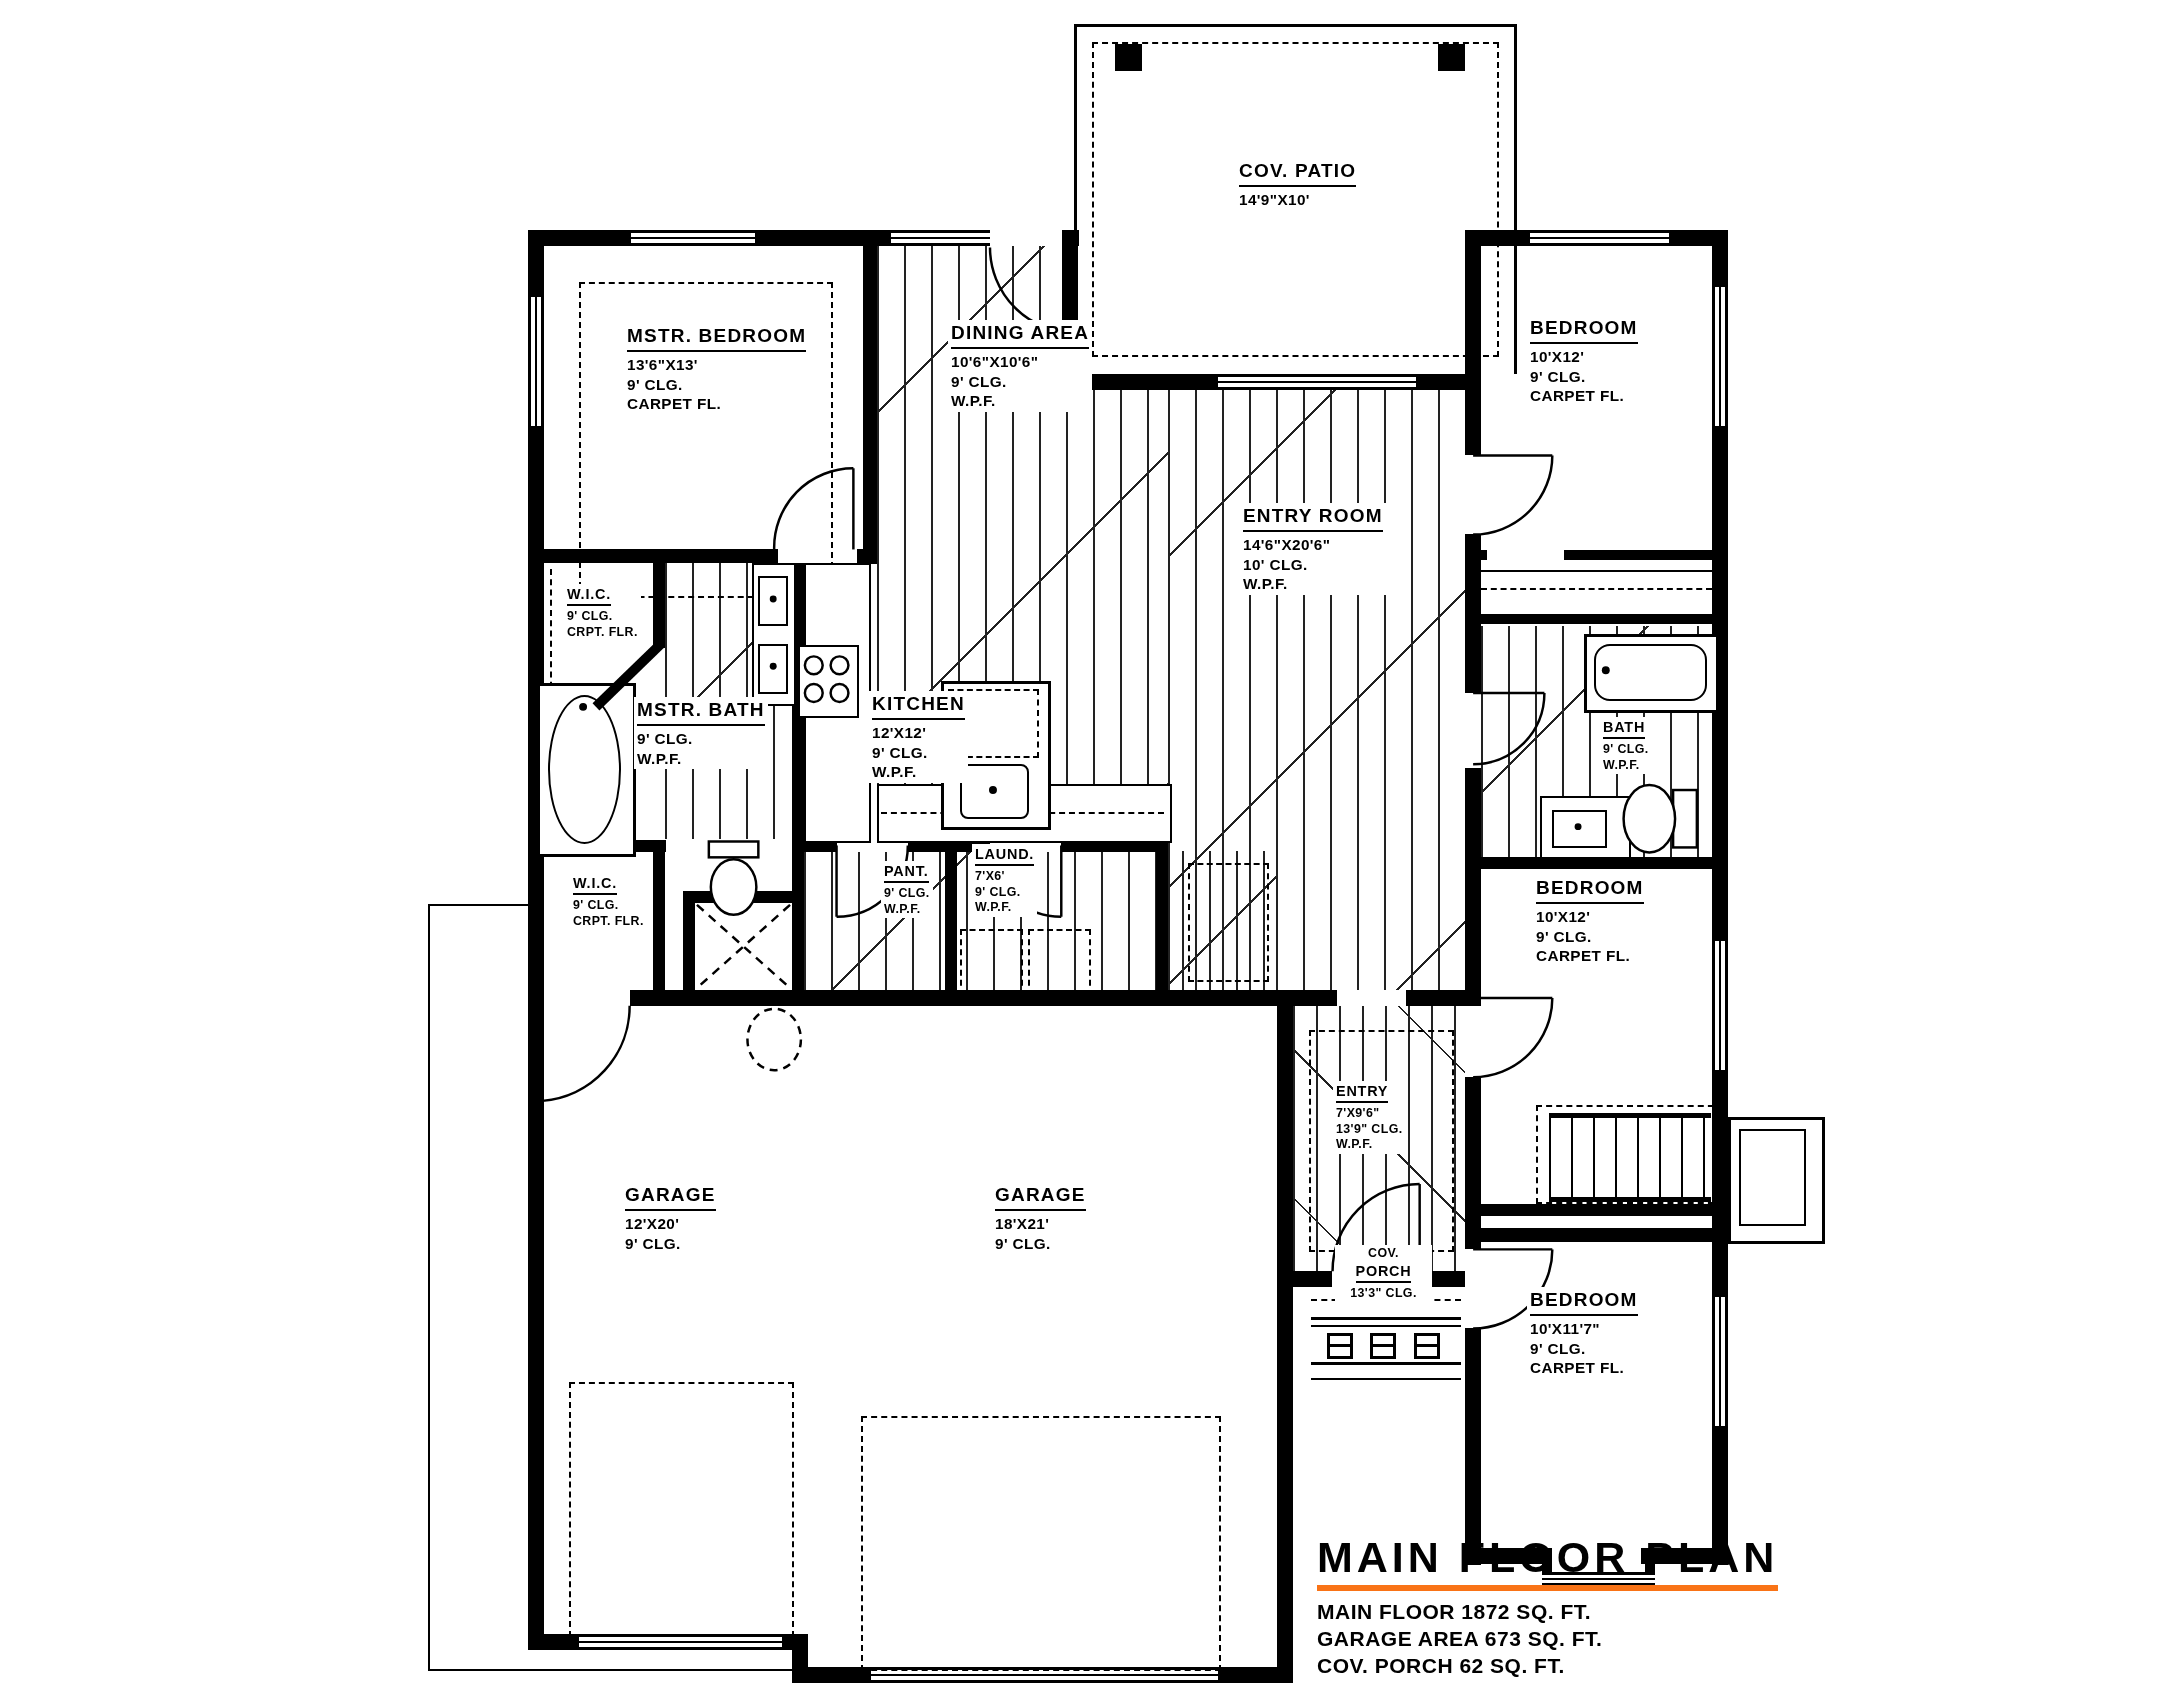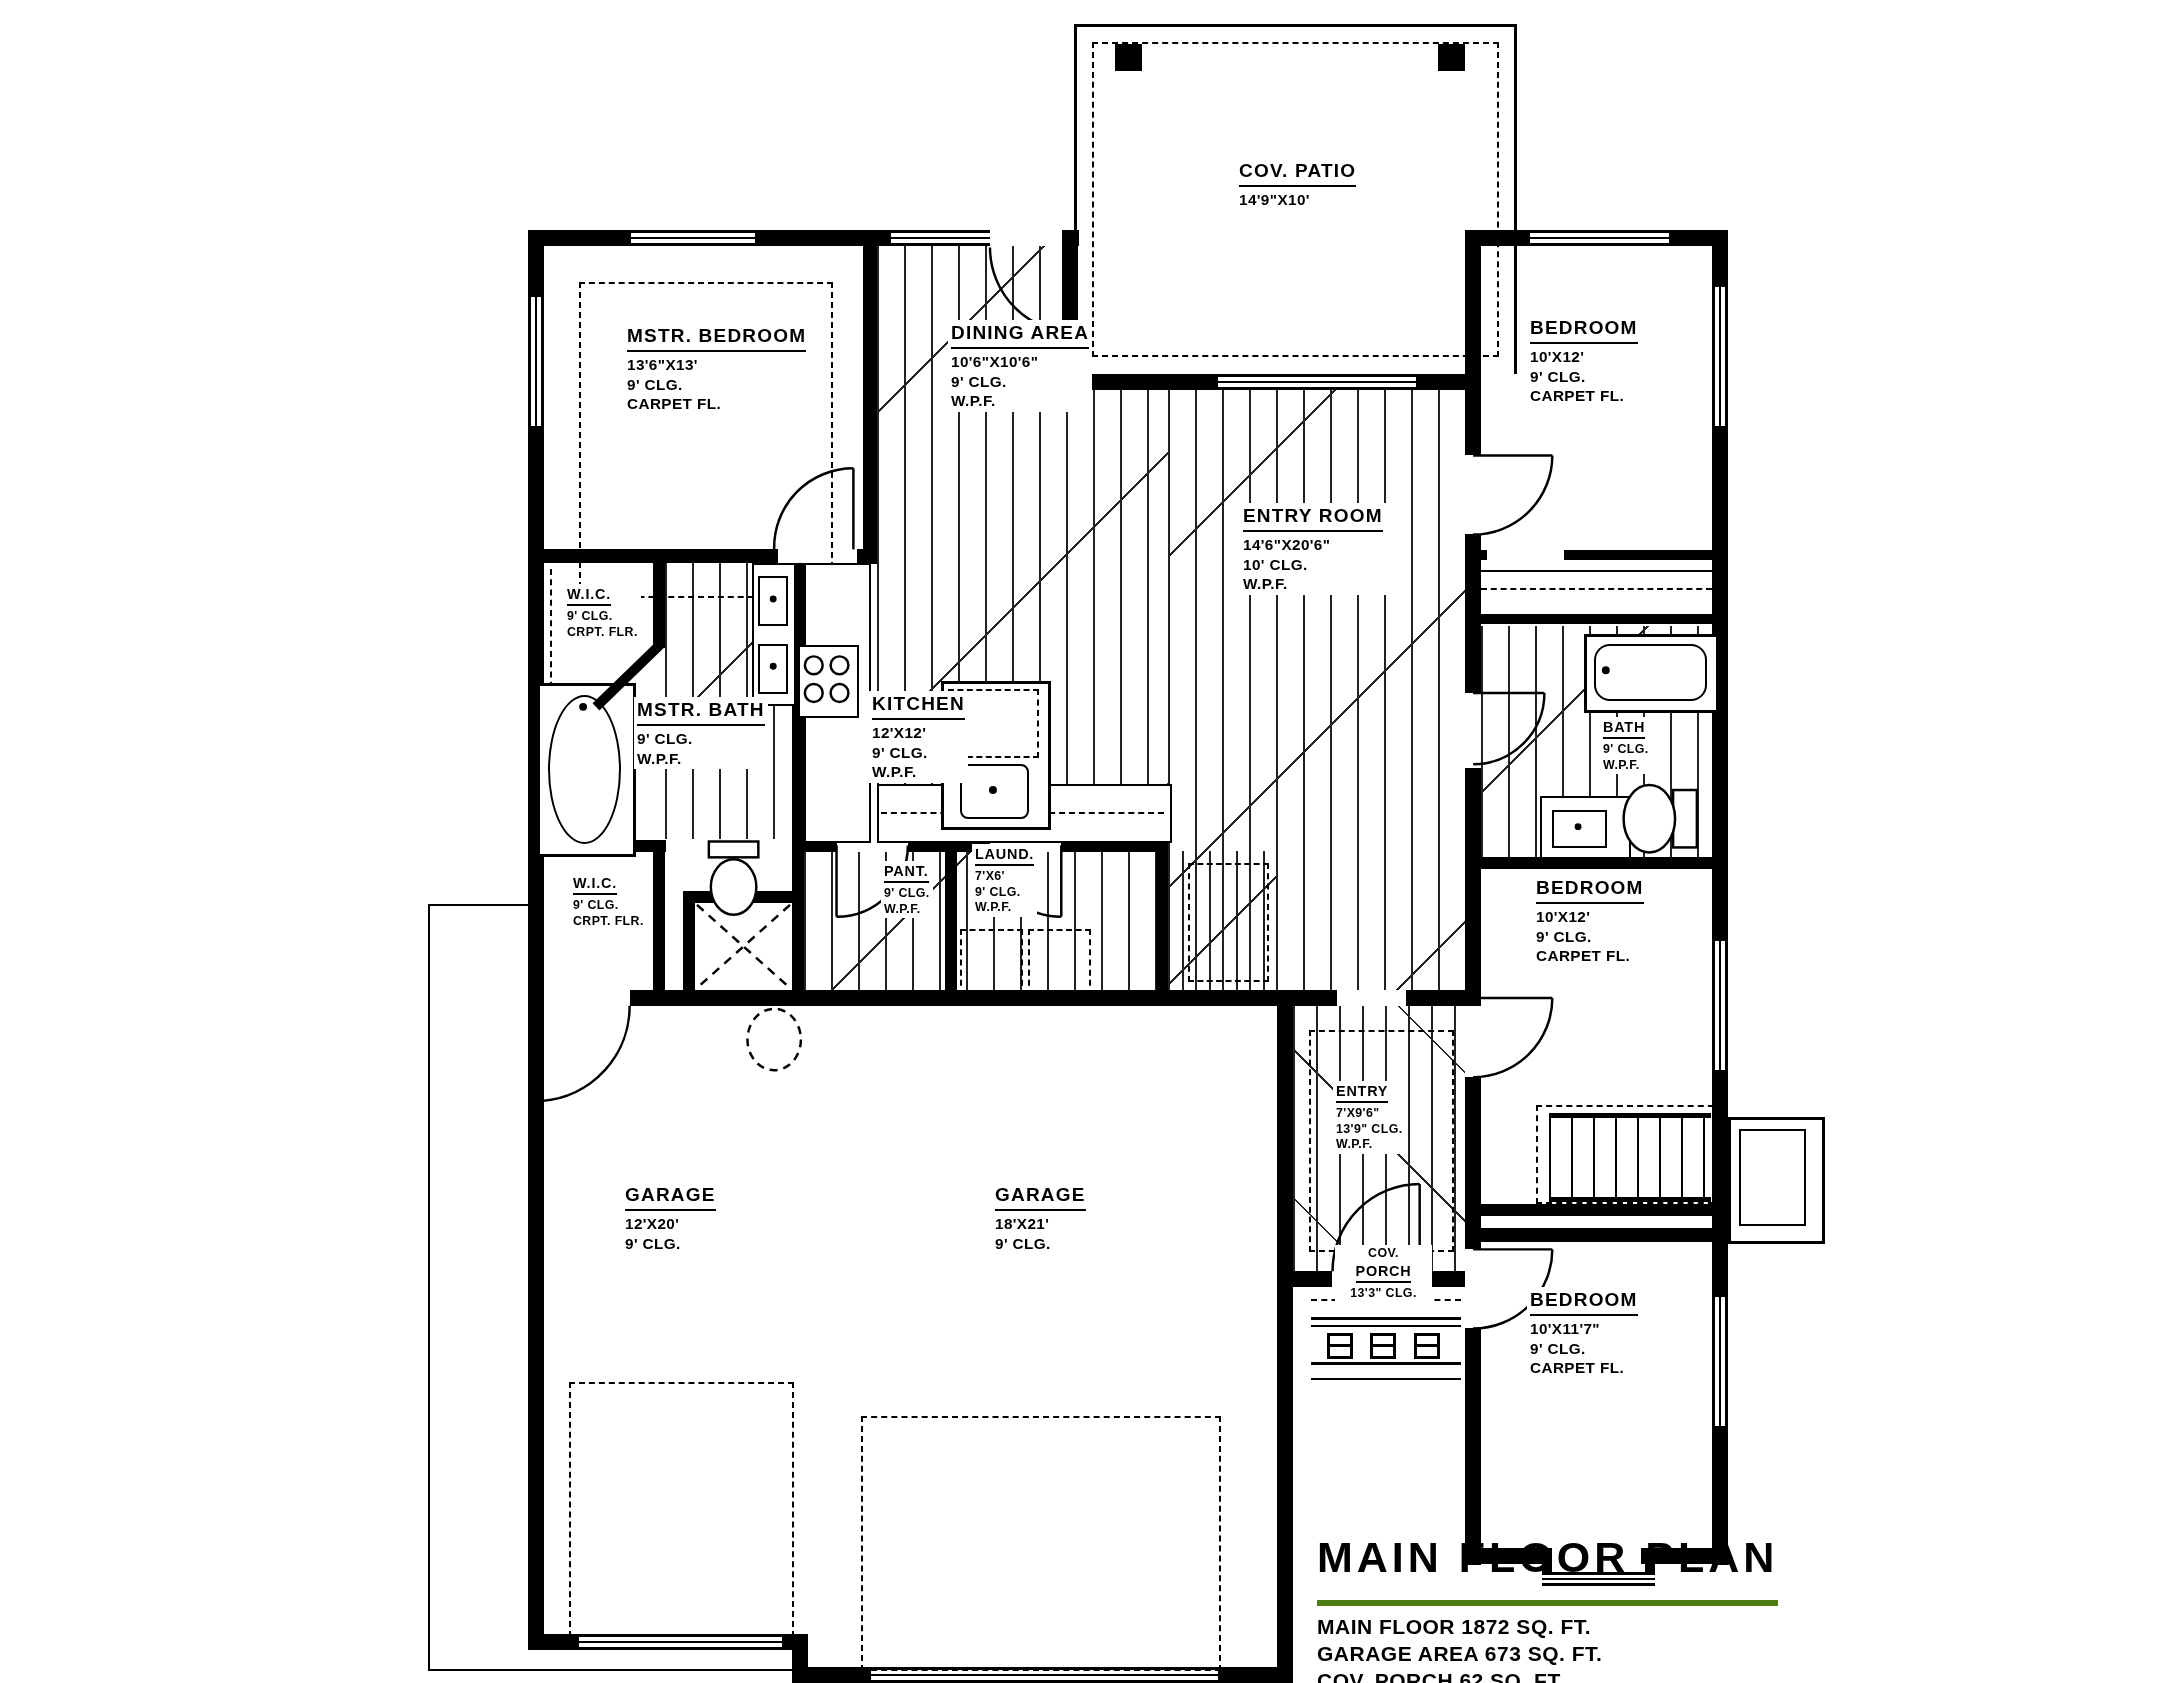--- a/index.html
+++ b/index.html
@@ -31,22 +31,22 @@
       background-image:repeating-linear-gradient(90deg,#000 0 2px,transparent 2px 22px);}
   
   .lbl{position:absolute;font-weight:700;font-size:15.3px;line-height:1.3;letter-spacing:0.4px;
        background:#fff;padding:1px 3px;white-space:nowrap;z-index:30;}
   .lbl .nm{font-size:19px;letter-spacing:1.2px;border-bottom:2.5px solid #000;display:inline-block;
        padding-bottom:1px;margin-bottom:3px;}
   .lbl.sm{font-size:12.4px;line-height:1.25;}
   .lbl.sm .nm{font-size:14.4px;letter-spacing:0.8px;border-bottom-width:2px;}
   .lbl.ctr{text-align:center;}
   .titleblk{position:absolute;z-index:40;}
-  .titleblk .t{font-weight:800;font-size:43px;letter-spacing:4px;border-bottom:6px solid #4d7c0f;
-       padding-bottom:18px;white-space:nowrap;}
+  .titleblk .t{font-weight:800;font-size:43px;letter-spacing:4px;border-bottom:6px solid #f97316;
+       padding-bottom:3px;white-space:nowrap;}
   .titleblk .s{font-weight:700;font-size:21px;line-height:1.28;letter-spacing:0.5px;margin-top:8px;white-space:nowrap;}
   svg.overlay{position:absolute;left:0;top:0;z-index:25;pointer-events:none;}
   .balu{position:absolute;border:3px solid #000;box-sizing:border-box;background:#fff;}
   .balu:after{content:"";position:absolute;left:-3px;right:-3px;top:50%;height:3px;margin-top:-2px;background:#000;}
 </style>
 </head>
 <body>
 
 <div id="plan">
 

